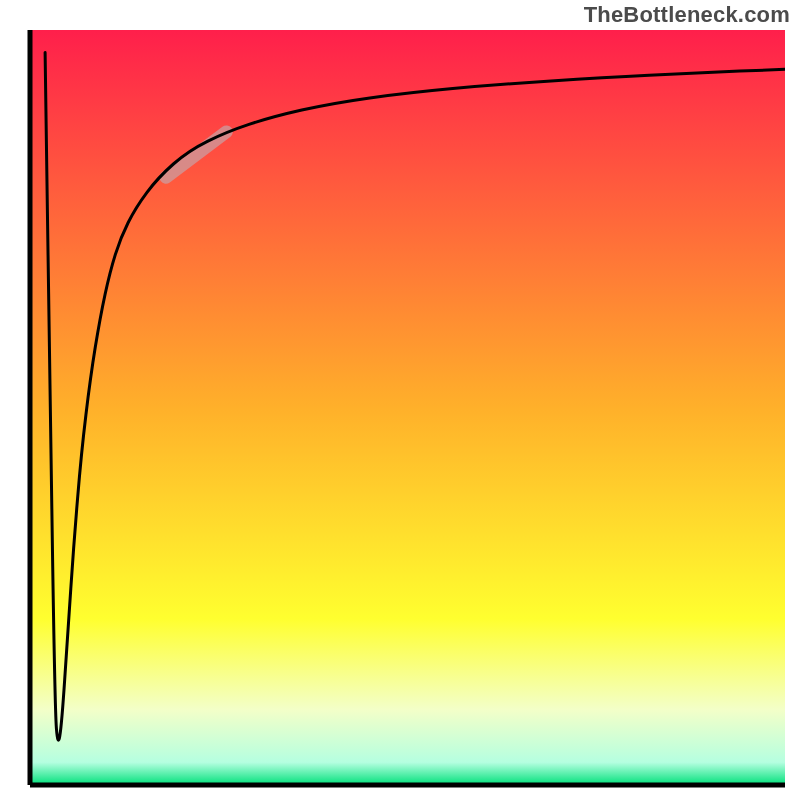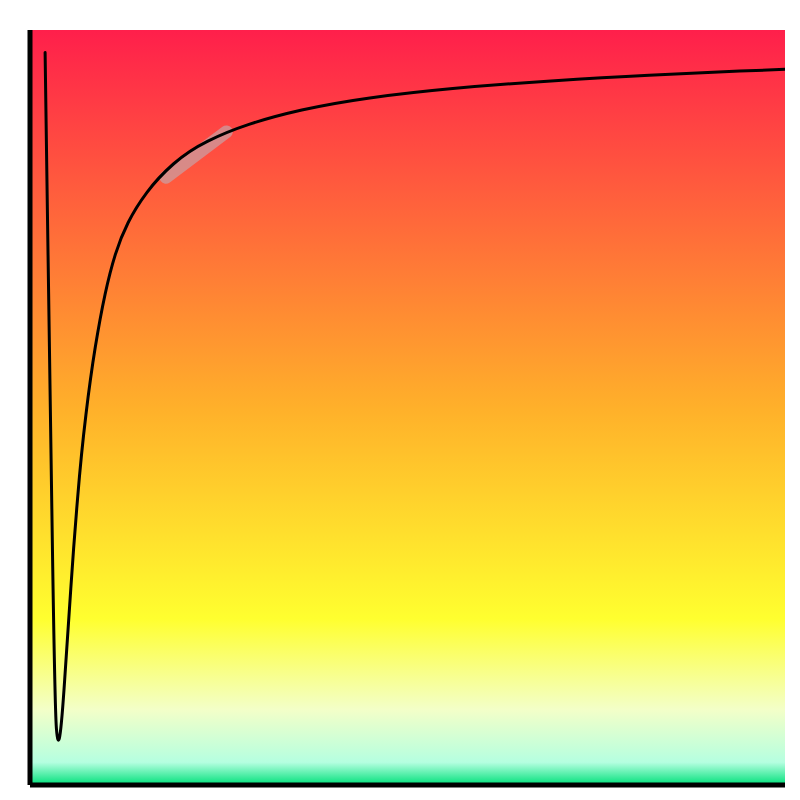--- a/index.html
+++ b/index.html
@@ -49,20 +49,21 @@
     stroke-linecap: round;
     fill: none;
     opacity: 0.7;
   }
 </style>
 </head>
 <body>
 
 <div class="chart-wrap">
 
+  <div class="watermark">TheBottleneck.com</div>
 
   <svg class="chart-svg" viewBox="0 0 800 800">
     <defs>
       <linearGradient id="bg-grad" x1="0" y1="0" x2="0" y2="1">
 
       <stop offset="0.0%" stop-color="#ff1f4b"></stop>
           <stop offset="50.0%" stop-color="#ffb02a"></stop>
           <stop offset="78.0%" stop-color="#ffff2f"></stop>
           <stop offset="90.0%" stop-color="#f3ffc8"></stop>
           <stop offset="97.0%" stop-color="#b5ffe0"></stop>

